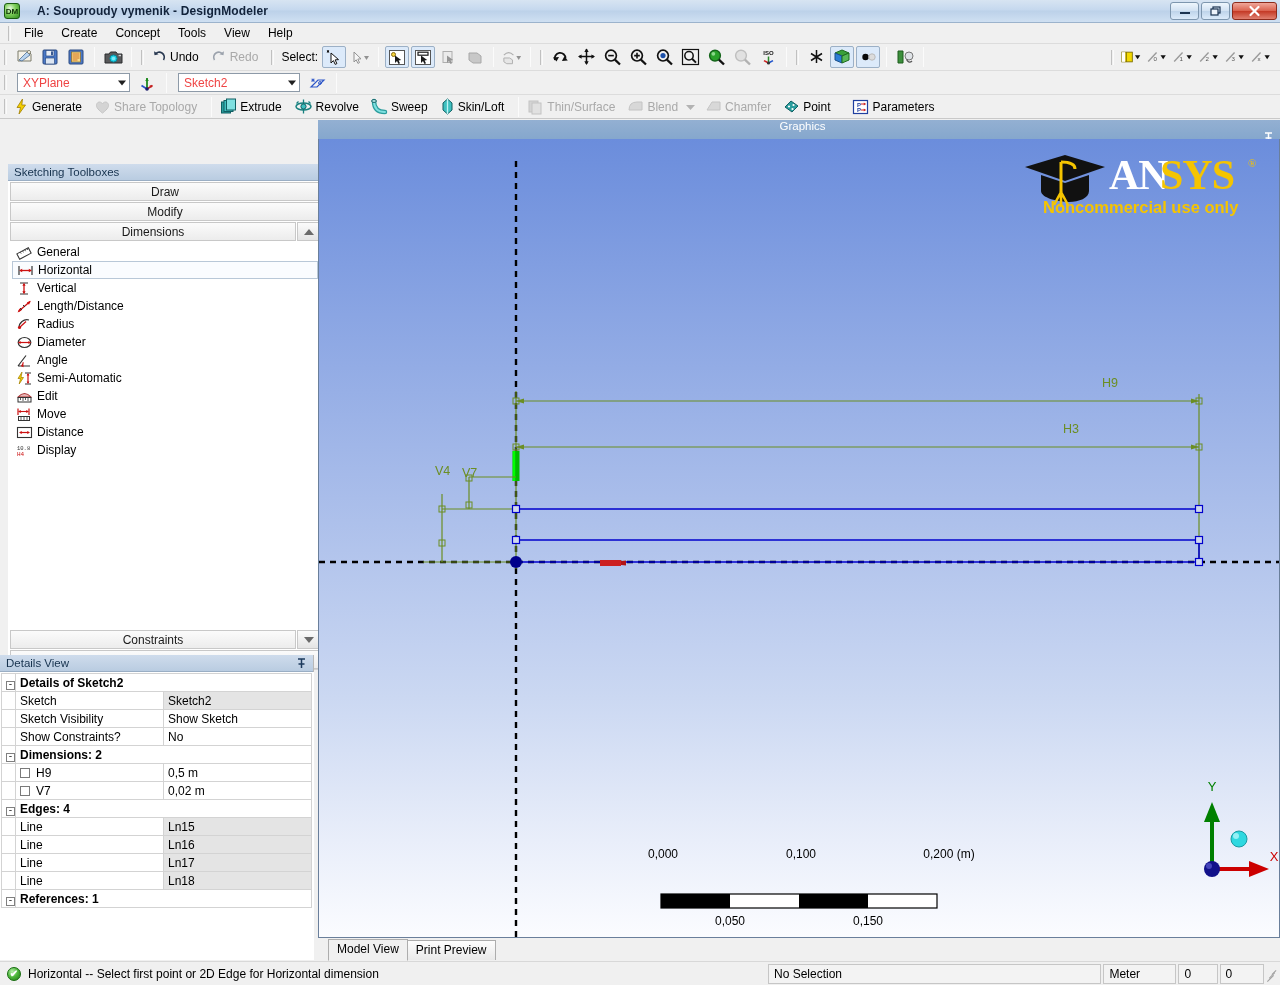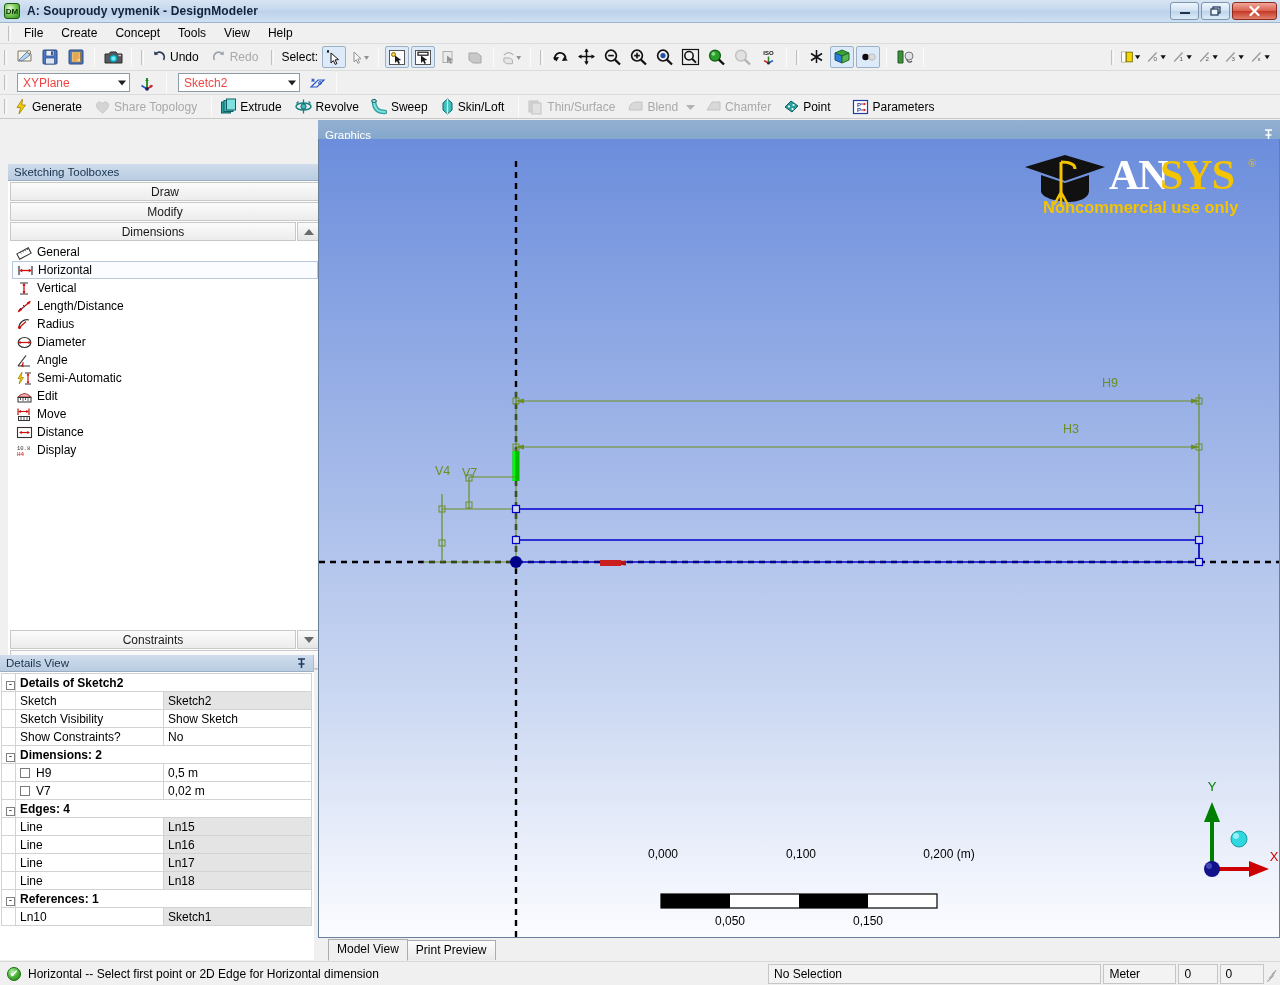--- a/index.html
+++ b/index.html
@@ -14,21 +14,21 @@
   #app { position: relative; width: 1280px; height: 985px; }
 
   
   .titlebar {
     position: absolute; left: 0; top: 0; width: 1280px; height: 23px;
     background: linear-gradient(to bottom, #d7e4f2 0%, #c5d8ee 45%, #bcd1e9 50%, #cfe0f2 100%);
     border-bottom: 1px solid #9cb3cc;
     display: flex; align-items: center;
   }
   .tb-icon {
-    width: 16px; height: 16px; margin-left: 4px; margin-right: 7px;
+    width: 16px; height: 16px; margin-left: 4px; margin-right: 17px;
     border-radius: 3px;
     background: radial-gradient(circle at 35% 32%, #eafbe4 0%, #7fcf5a 42%, #2f8b20 100%);
     border: 1px solid #1c5d13;
     color: #10330a; font-size: 8px; font-weight: bold;
     display: flex; align-items: center; justify-content: center;
     font-family: "Liberation Sans", sans-serif;
   }
   .tb-title { font-size: 12px; font-weight: bold; color: #11223a; letter-spacing: 0.1px; }
   .tb-buttons { position: absolute; right: 3px; top: 2px; display: flex; gap: 2px; }
   .tb-btn {
@@ -150,21 +150,21 @@
   td.key { width: 114px; background: #fff; }
   td.val { background: #fff; }
   td.val.alt { background: #e4e4e4; }
   .cbox { width: 10px; height: 10px; border: 1px solid #7a7a7a; background: #fff; display: inline-block; vertical-align: -1px; margin-right: 6px; }
 
   
   #graphics { position: absolute; left: 318px; top: 120px; width: 962px; height: 818px; }
   #gfx-head {
     height: 30px; background: linear-gradient(to bottom, #93b0d2 0%, #7ea2ca 100%);
     border-bottom: 1px solid #5d7fa6; display: flex; align-items: center;
-    padding-left: 7px; color: #fff; font-size: 11.5px;
+    padding-left: 7px; color: #fff; font-size: 11.5px; flex-direction: column;
   }
   #gfx-head .pin { color: #fff; }
   #viewport {
     position: absolute; left: 0; top: 19px; width: 962px; height: 799px;
     background: linear-gradient(to bottom, #6b8ddc 0%, #8aa5e3 22%, #a9bdea 45%, #cbd8f2 70%, #e9eefa 88%, #fbfcff 100%);
     border: 1px solid #6a7f9b; border-top: none; overflow: hidden;
   }
   .vp-svg { position: absolute; left: 0; top: 0; }
 
   
@@ -815,25 +815,20 @@
           <td class="val alt">Ln17</td>
         </tr>
         <tr>
           <td class="exp"></td>
           <td class="key">Line</td>
           <td class="val alt">Ln18</td>
         </tr>
         <tr>
           <td class="exp"><span class="expbox">-</span></td>
           <td class="hdr" colspan="2">References: 1</td>
-        </tr>
-        <tr>
-          <td class="exp"></td>
-          <td class="key">Ln10</td>
-          <td class="val alt">Sketch1</td>
         </tr>
       </tbody>
         </table>
     </div>
   </div>
 
   <div id="graphics">
     <div id="gfx-head">
       <span>Graphics</span>
       <span class="pin">

